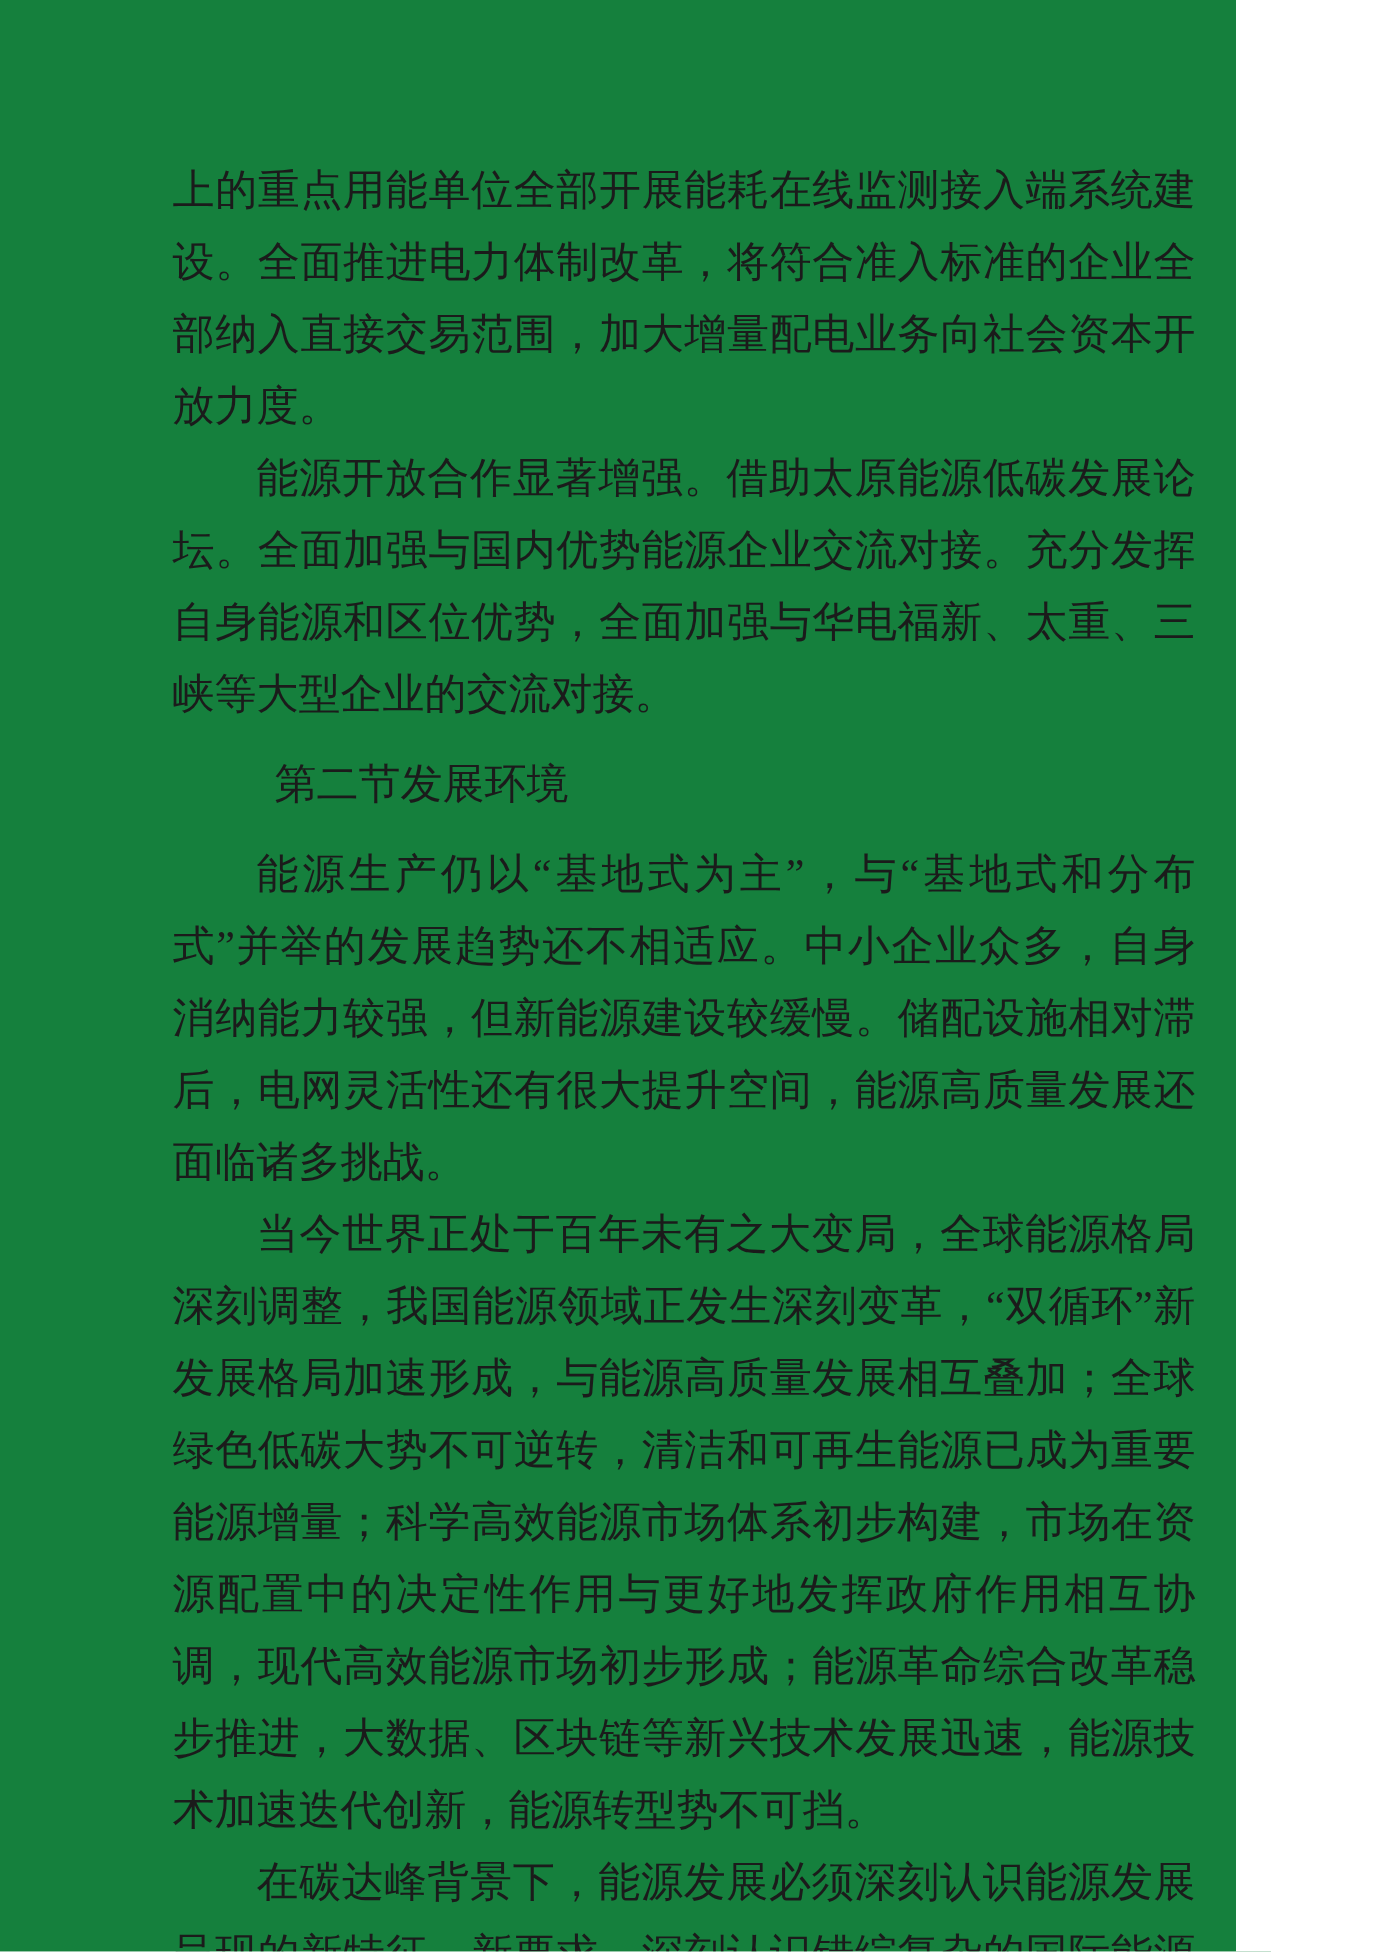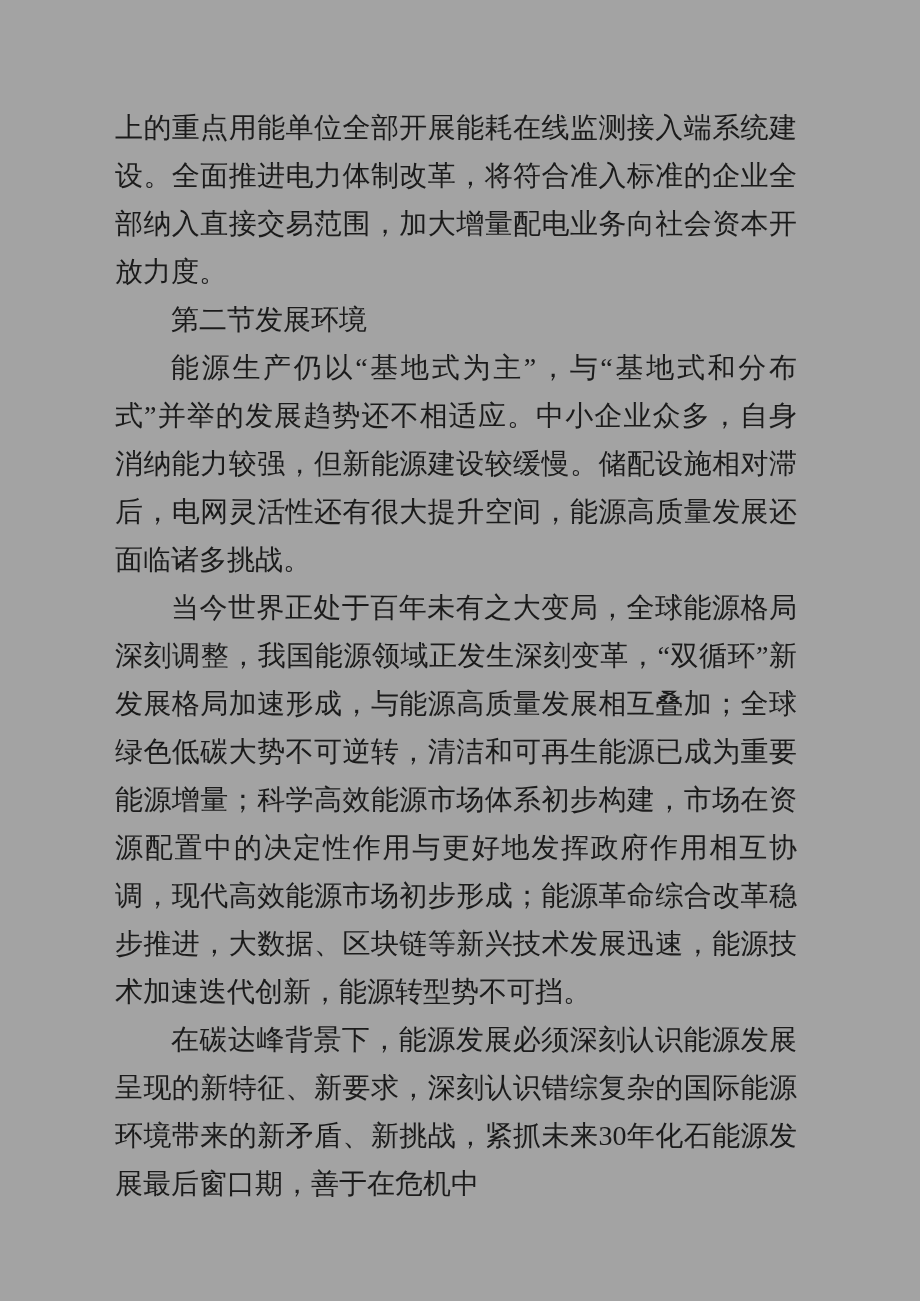--- a/index.html
+++ b/index.html
@@ -6,23 +6,23 @@
   html, body {
     margin: 0;
     padding: 0;
     background: #ffffff;
   }
   body {
     font-family: "Liberation Serif", "DejaVu Serif", serif;
   }
   .page {
     position: relative;
-    width: 920px;
+    width: 824px;
     height: 1301px;
-    background: #a3a3a3;
+    background: #15803d;
     overflow: hidden;
     box-sizing: border-box;
   }
   .doc-body {
     position: absolute;
     left: 115px;
     top: 104px;
     width: 682px;
   }
   .para {
@@ -34,37 +34,38 @@
     text-justify: inter-ideograph;
     text-indent: 56px;
     letter-spacing: 0px;
     font-weight: 400;
     -webkit-font-smoothing: antialiased;
   }
   .para.no-indent {
     text-indent: 0;
   }
   .heading {
-    margin: 0;
+    margin: 12px;
     font-size: 28px;
     line-height: 48px;
     color: #1b1b1b;
     text-indent: 56px;
     font-weight: 400;
     text-align: left;
   }
 </style>
 </head>
 <body>
 
 <div class="page">
   <div class="doc-body">
 
     <p class="para no-indent">上的重点用能单位全部开展能耗在线监测接入端系统建设。全面推进电力体制改革，将符合准入标准的企业全部纳入直接交易范围，加大增量配电业务向社会资本开放力度。</p>
 
+    <p class="para">能源开放合作显著增强。借助太原能源低碳发展论坛。全面加强与国内优势能源企业交流对接。充分发挥自身能源和区位优势，全面加强与华电福新、太重、三峡等大型企业的交流对接。</p>
 
     <p class="heading">第二节发展环境</p>
 
     <p class="para">能源生产仍以“基地式为主”，与“基地式和分布式”并举的发展趋势还不相适应。中小企业众多，自身消纳能力较强，但新能源建设较缓慢。储配设施相对滞后，电网灵活性还有很大提升空间，能源高质量发展还面临诸多挑战。</p>
 
     <p class="para">当今世界正处于百年未有之大变局，全球能源格局深刻调整，我国能源领域正发生深刻变革，“双循环”新发展格局加速形成，与能源高质量发展相互叠加；全球绿色低碳大势不可逆转，清洁和可再生能源已成为重要能源增量；科学高效能源市场体系初步构建，市场在资源配置中的决定性作用与更好地发挥政府作用相互协调，现代高效能源市场初步形成；能源革命综合改革稳步推进，大数据、区块链等新兴技术发展迅速，能源技术加速迭代创新，能源转型势不可挡。</p>
 
     <p class="para">在碳达峰背景下，能源发展必须深刻认识能源发展呈现的新特征、新要求，深刻认识错综复杂的国际能源环境带来的新矛盾、新挑战，紧抓未来30年化石能源发展最后窗口期，善于在危机中</p>
 
   </div>

